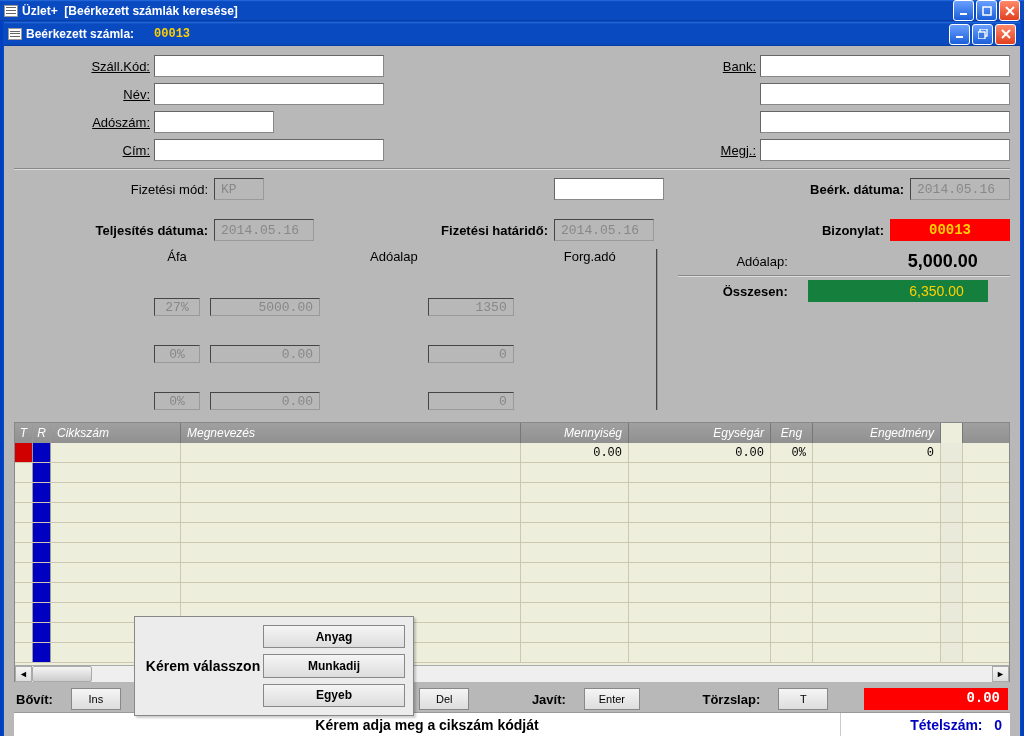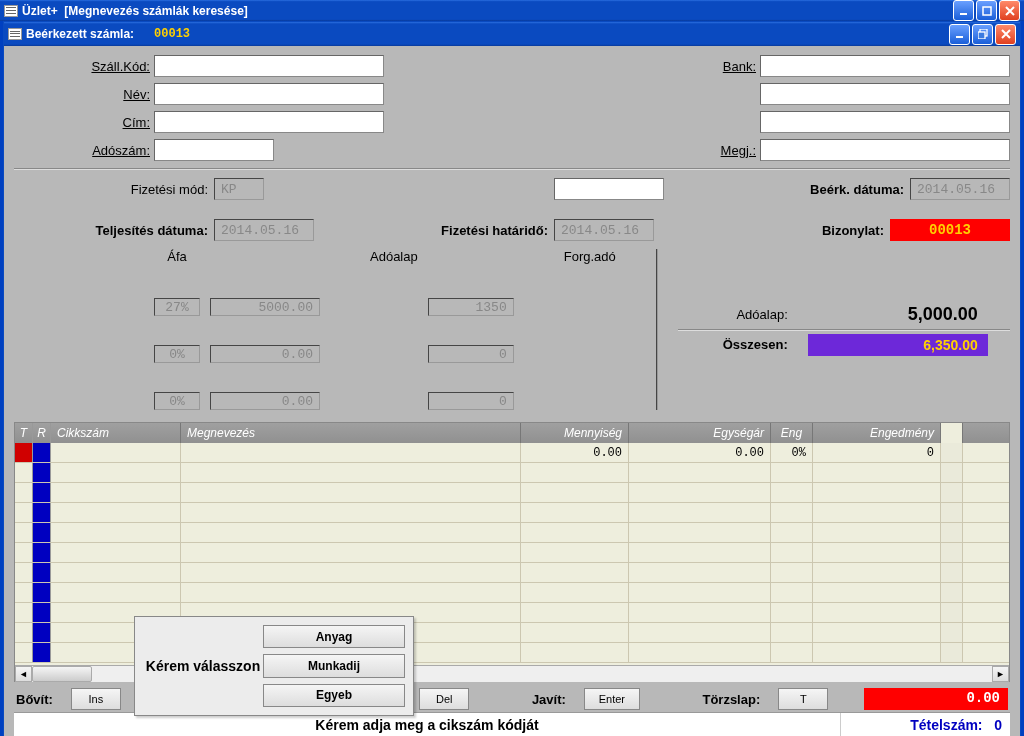--- a/index.html
+++ b/index.html
@@ -46,27 +46,27 @@
 
 .vat-section { display: flex; margin-top: 6px; gap: 20px; }
 .vat-left { display: flex; gap: 10px; padding-left: 140px; }
 .vat-col { display: flex; flex-direction: column; gap: 4px; align-items: center; }
 .vat-head { font-size: 13px; height: 20px; }
 .vat-cell { height: 16px; background: #b8b8b8; border: 1px inset #999; color: #888; font-family: 'Courier New', monospace; font-size: 13px; display: flex; align-items: center; justify-content: flex-end; padding: 8px 6px; margin-top: 25px; }
 .vat-cell.pct { width: 46px; justify-content: center; }
 .vat-cell.amt { width: 110px; }
 .vat-cell.amt2 { width: 86px; }
 
-.vat-right { flex: 1; display: flex; flex-direction: column; gap: 0; padding-left: 20px; border-left: 2px groove #999; margin-left: 20px; justify-content: center; }
+.vat-right { flex: 1; display: flex; flex-direction: column; gap: 0; padding-left: 20px; border-left: 2px groove #999; margin-left: 20px; }
 .sum-row { display: flex; align-items: center; height: 24px; }
 .sum-label { width: 130px; text-align: right; font-size: 13px; padding-right: 20px; }
 .sum-val { width: 180px; text-align: right; font-size: 18px; font-weight: bold; padding-right: 10px; }
 .sum-hr { height: 2px; border-top: 1px solid #888; border-bottom: 1px solid #ddd; margin: 2px 0; }
 .osszesen-row .sum-label { font-weight: bold; }
-.osszesen-val { width: 180px; text-align: right; background: #6d28d9; color: #ffd000; font-weight: bold; font-size: 14px; padding: 3px 10px; }
+.osszesen-val { width: 180px; text-align: right; background: #15803d; color: #ffd000; font-weight: normal; font-size: 14px; padding: 3px 24px; }
 
 
 .table-wrap { margin-top: 12px; border: 1px solid #888; background: #eeeedd; position: relative; height: 260px; }
 .table-head { display: flex; height: 20px; background: linear-gradient(to bottom, #a0a0a0, #909090); color: #fff; font-family: 'Courier New', monospace; font-size: 12px; font-style: italic; }
 .th { border-right: 1px solid #777; display: flex; align-items: center; padding: 0 6px; }
 .table-body { height: 222px; overflow: hidden; }
 .tr { display: flex; height: 20px; border-bottom: 1px solid #ccc7b0; }
 .td { border-right: 1px solid #ccc7b0; padding: 0 6px; display: flex; align-items: center; font-family: 'Courier New', monospace; font-size: 12px; }
 .td.num { justify-content: flex-end; }
 .flag-t { width: 18px; padding: 0; border-right: 1px solid #999; }
@@ -111,21 +111,21 @@
 <body>
 
 <div class="outer-window">
   <div class="outer-titlebar">
     <span class="titlebar-icon">
         <span></span>
         <span></span>
         <span></span>
       </span>
     <span class="titlebar-text">
-      <span>Üzlet+</span>&nbsp;&nbsp;<span>[Megnevezés számlák keresése]</span>
+      <span>Üzlet+</span>&nbsp;&nbsp;<span>[Beérkezett számlák keresése]</span>
     </span>
     <div class="title-btns">
       <div class="title-btn">
           <svg viewBox="0 0 10 10">
             <rect x="1" y="7" width="7" height="2" fill="#fff"></rect>
           </svg>
         </div>
       <div class="title-btn">
           <svg viewBox="0 0 10 10">
             <rect x="1" y="1" width="8" height="8" fill="none" stroke="#fff" stroke-width="1.5"></rect>
@@ -175,26 +175,26 @@
         <div class="form-col">
           <div class="form-row">
               <div class="form-label left-label">Száll.Kód:</div>
               <input class="text-input wide" style="">
             </div>
           <div class="form-row">
               <div class="form-label left-label">Név:</div>
               <input class="text-input wide" style="">
             </div>
           <div class="form-row">
+              <div class="form-label left-label">Adószám:</div>
+              <input class="text-input narrow" style="">
+            </div>
+          <div class="form-row">
               <div class="form-label left-label">Cím:</div>
               <input class="text-input wide" style="">
-            </div>
-          <div class="form-row">
-              <div class="form-label left-label">Adószám:</div>
-              <input class="text-input narrow" style="">
             </div>
         </div>
         <div class="form-col" style="margin-left:auto;">
           <div class="form-row">
               <div class="form-label right-label">Bank:</div>
               <input class="text-input wide2" style="">
             </div>
           <div class="form-row">
               <div class="form-label right-label"></div>
               <input class="text-input wide2" style="">

